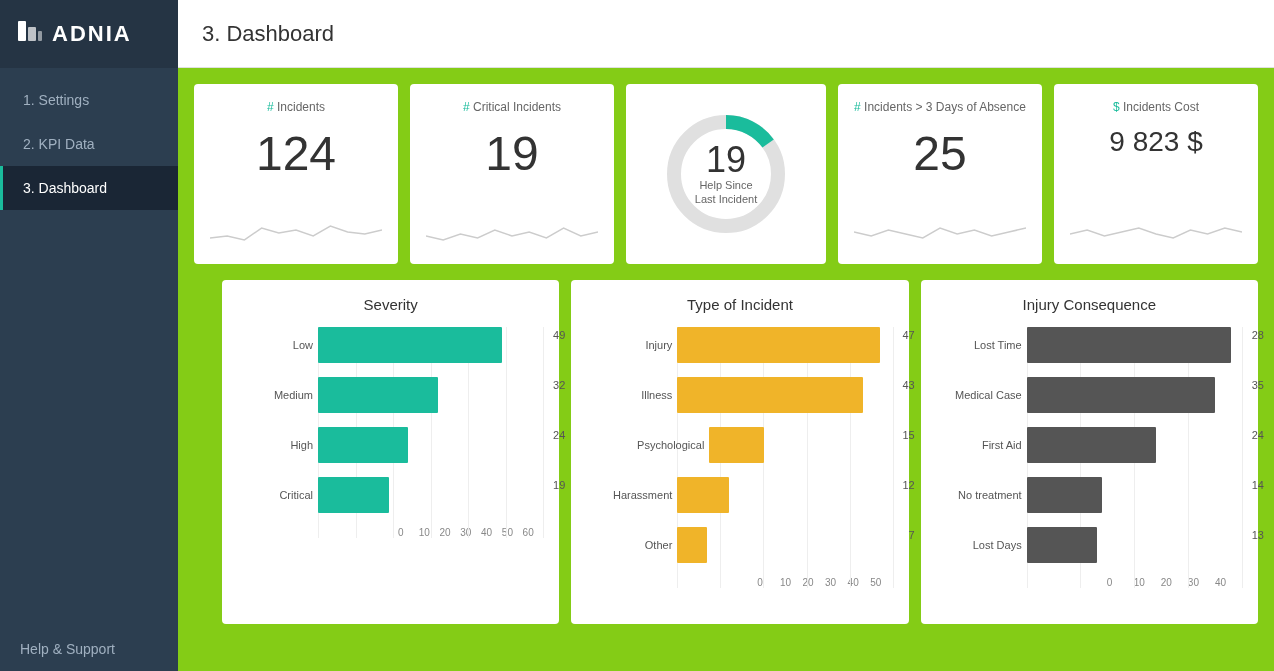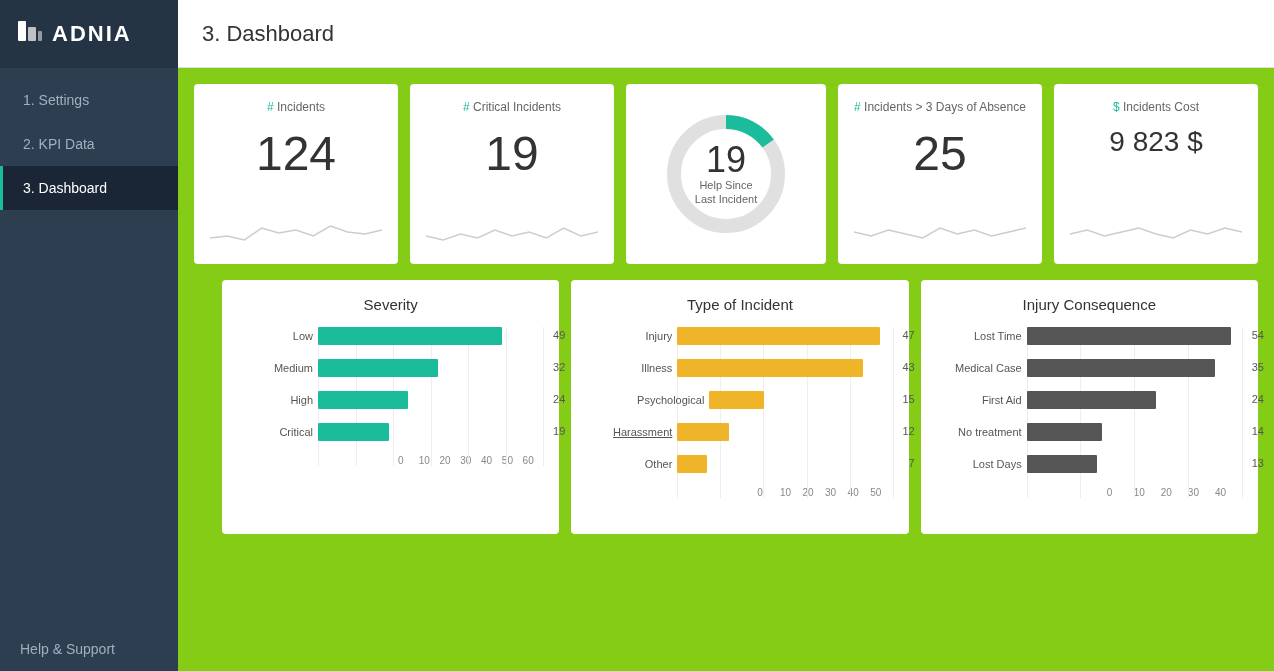--- a/index.html
+++ b/index.html
@@ -185,21 +185,21 @@
     .bar-label {
       position: absolute;
       left: -80px;
       font-size: 11px;
       color: #555;
       text-align: right;
       width: 75px;
     }
     .bar-track {
       flex: 1;
-      height: 18px;
+      height: 36px;
       position: relative;
       background: transparent;
     }
     .bar-fill {
       height: 100%;
       border-radius: 1px;
     }
     .bar-value {
       position: absolute;
       right: -22px;
@@ -400,21 +400,21 @@
             </div>
           </div>
           <div class="bar-row" style="margin-bottom:14px;margin-left:32px;">
             <span class="bar-label" style="left:-90px; width:85px;">Psychological</span>
             <div class="bar-track">
               <div class="bar-fill bar-yellow" style="width:30%;"></div>
               <span class="bar-value">15</span>
             </div>
           </div>
           <div class="bar-row" style="margin-bottom:14px;">
-            <span class="bar-label" style="left:-90px; width:85px;text-decoration:underline;">Harassment</span>
+            <span class="bar-label" style="left:-90px; width:85px;">Harassment</span>
             <div class="bar-track">
               <div class="bar-fill bar-yellow" style="width:24%;"></div>
               <span class="bar-value">12</span>
             </div>
           </div>
           <div class="bar-row" style="margin-bottom:14px;">
             <span class="bar-label" style="left:-90px; width:85px;">Other</span>
             <div class="bar-track">
               <div class="bar-fill bar-yellow" style="width:14%;"></div>
               <span class="bar-value">7</span>
@@ -438,21 +438,21 @@
             <div style="position:absolute; left:0%; top:0; bottom:0; width:1px; background:#eee;"></div>
             <div style="position:absolute; left:25%; top:0; bottom:0; width:1px; background:#eee;"></div>
             <div style="position:absolute; left:50%; top:0; bottom:0; width:1px; background:#eee;"></div>
             <div style="position:absolute; left:75%; top:0; bottom:0; width:1px; background:#eee;"></div>
             <div style="position:absolute; left:100%; top:0; bottom:0; width:1px; background:#eee;"></div>
           </div>
           <div class="bar-row" style="margin-bottom:14px;">
             <span class="bar-label" style="left:-90px; width:85px;">Lost Time</span>
             <div class="bar-track">
               <div class="bar-fill bar-darkgray" style="width:95%;"></div>
-              <span class="bar-value">54</span>
+              <span class="bar-value">28</span>
             </div>
           </div>
           <div class="bar-row" style="margin-bottom:14px;">
             <span class="bar-label" style="left:-90px; width:85px;">Medical Case</span>
             <div class="bar-track">
               <div class="bar-fill bar-darkgray" style="width:87.5%;"></div>
               <span class="bar-value">35</span>
             </div>
           </div>
           <div class="bar-row" style="margin-bottom:14px;">

